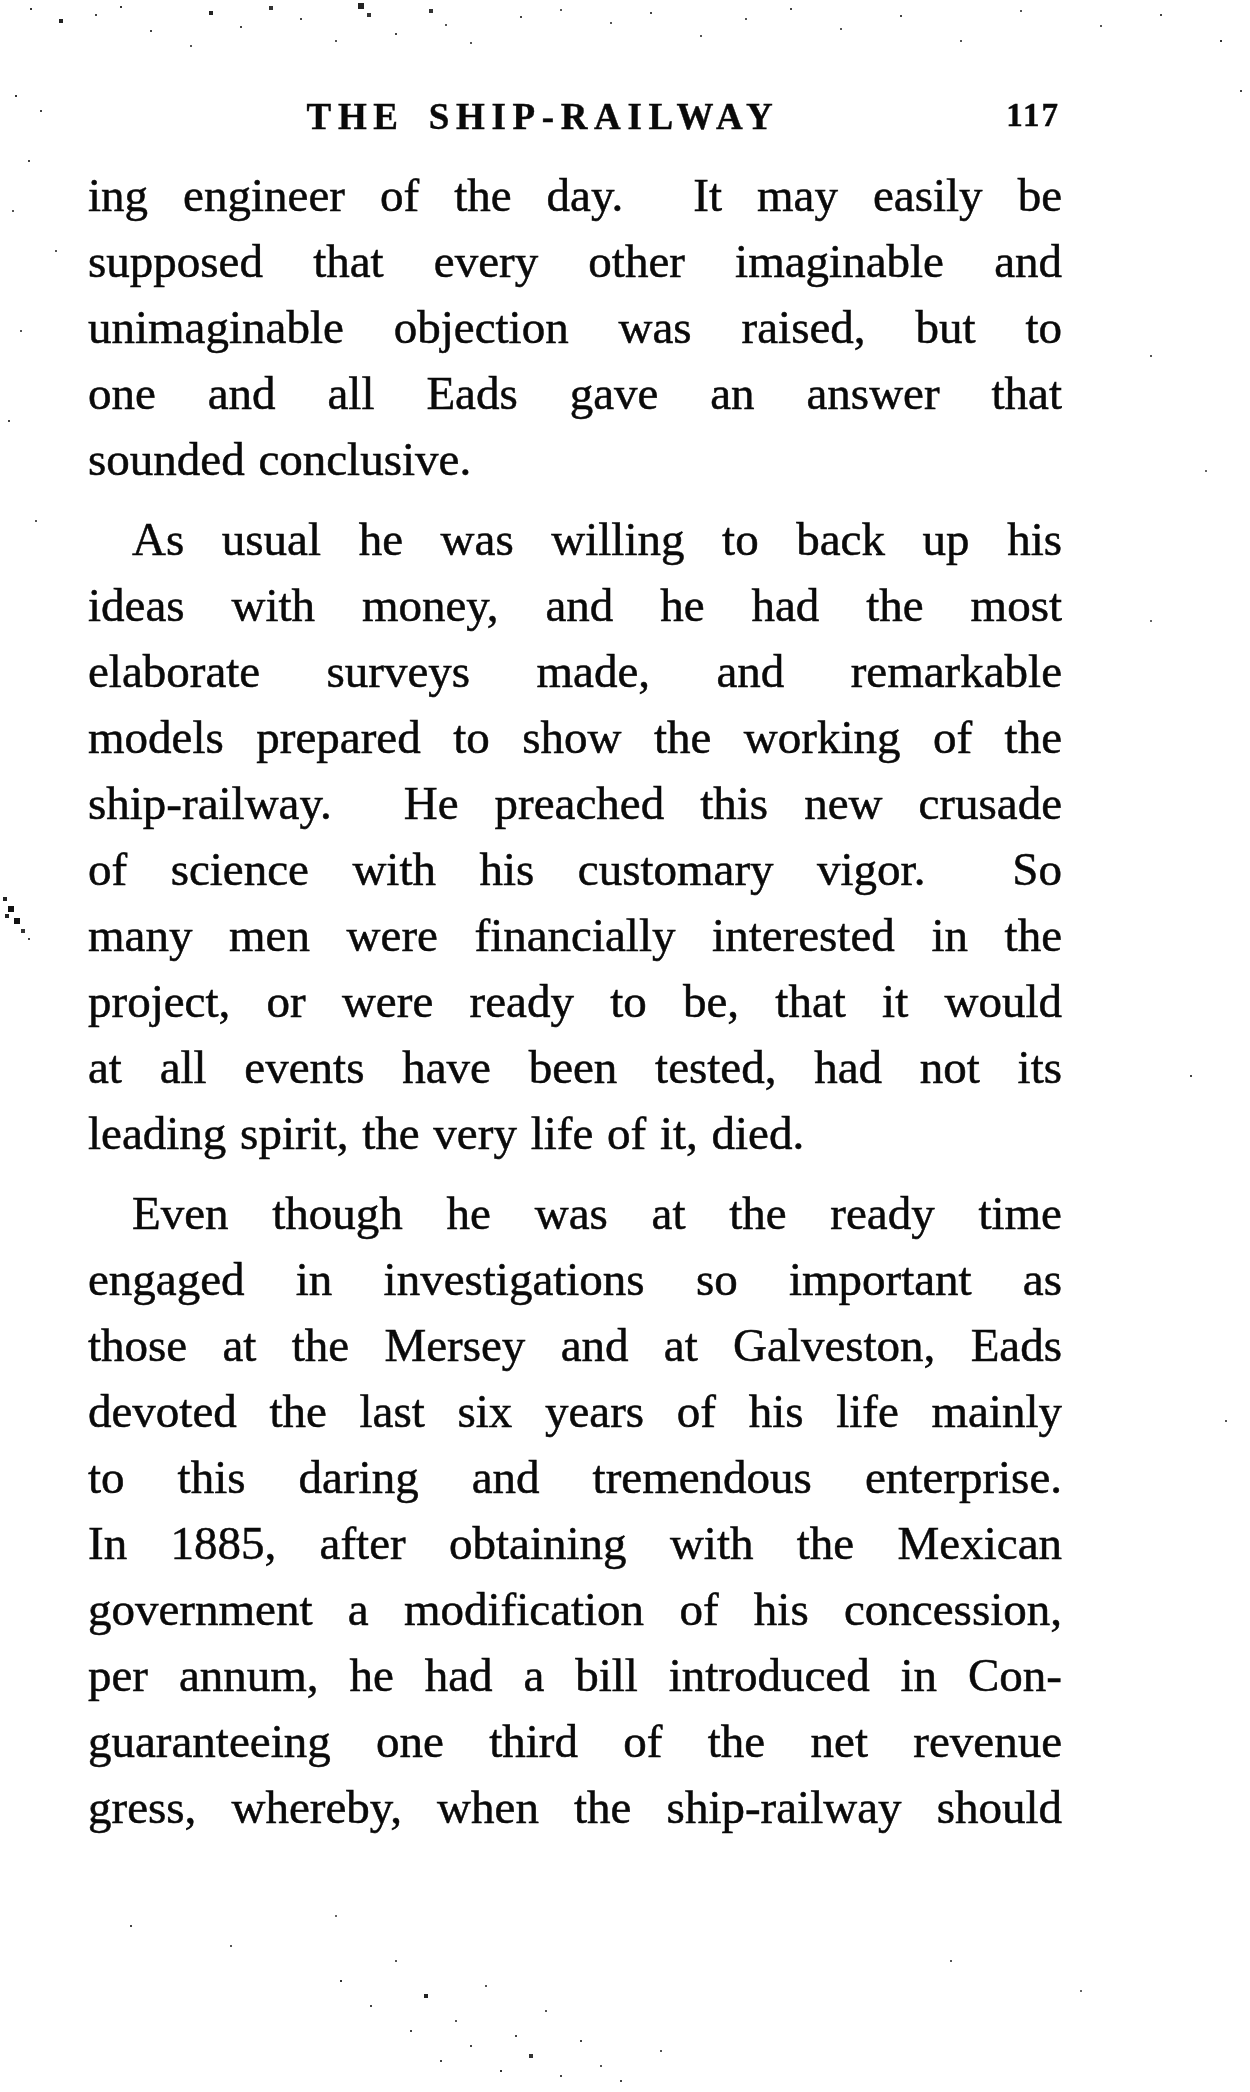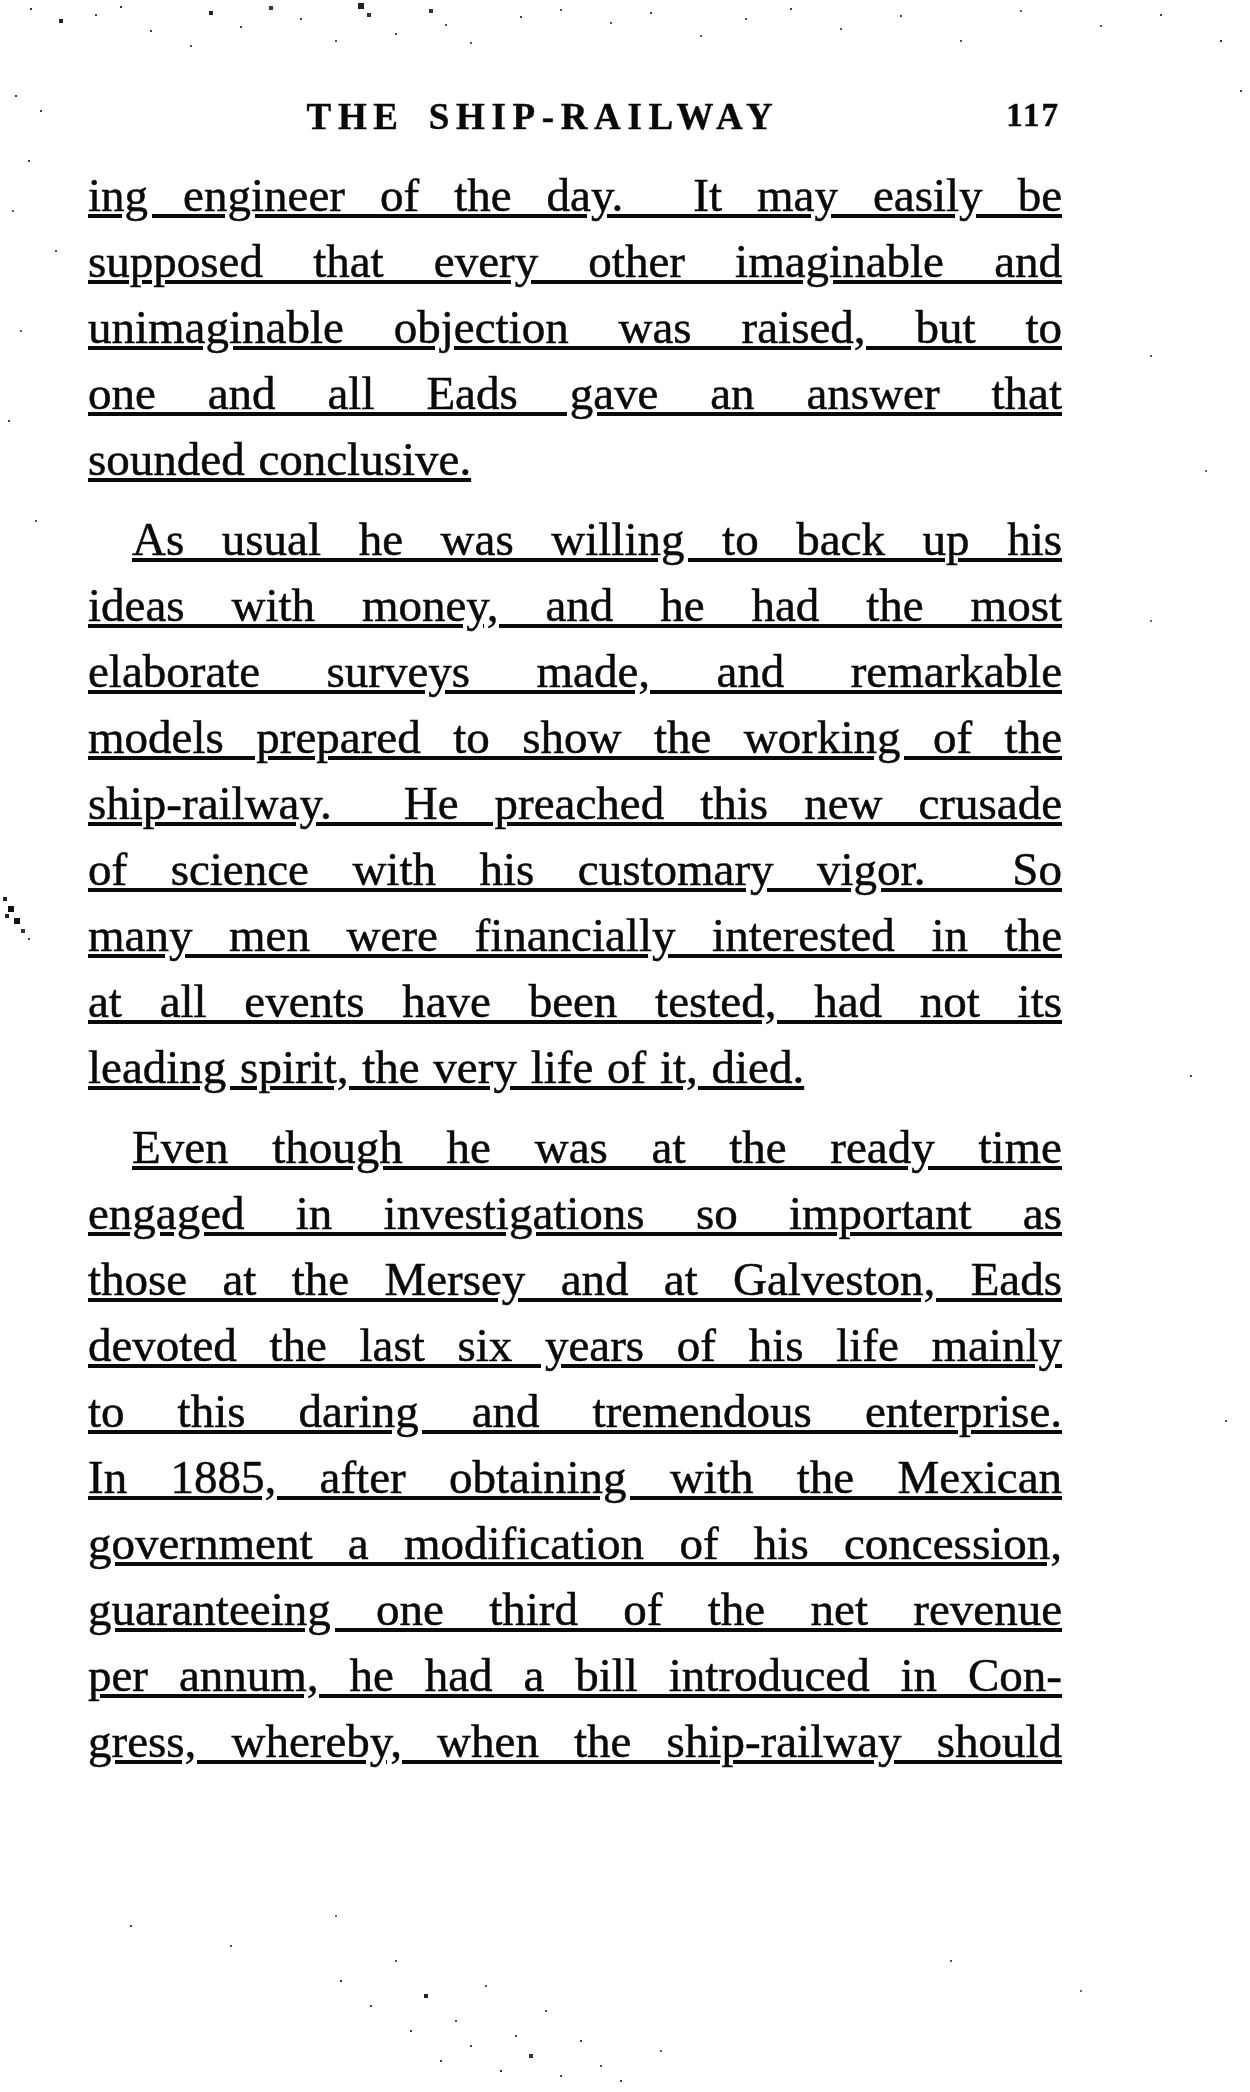--- a/index.html
+++ b/index.html
@@ -45,21 +45,20 @@
     font-weight: 700;
     letter-spacing: 2px;
     margin-left: 45px;
     -webkit-text-stroke: 0.4px #0a0a0a;
   }
   .body-text {
     position: absolute;
     top: 162px;
     left: 0;
     width: 974px;
-    text-decoration: underline;
   }
   .line {
     height: 66px;
     line-height: 66px;
     font-size: 47px;
     text-align: justify;
     text-align-last: justify;
     word-spacing: 2px;
     overflow: hidden;
     -webkit-text-stroke: 0.5px #0a0a0a;
@@ -121,28 +120,29 @@
       <div class="line">unimaginable objection was raised, but to</div>
       <div class="line">one and all Eads gave an answer that</div>
       <div class="line para-end">sounded conclusive.</div>
       <div class="line indent">As usual he was willing to back up his</div>
       <div class="line">ideas with money, and he had the most</div>
       <div class="line">elaborate surveys made, and remarkable</div>
       <div class="line">models prepared to show the working of the</div>
       <div class="line">ship-railway.&nbsp; He preached this new crusade</div>
       <div class="line">of science with his customary vigor.&nbsp; So</div>
       <div class="line">many men were financially interested in the</div>
+      <div class="line">project, or were ready to be, that it would</div>
       <div class="line">at all events have been tested, had not its</div>
       <div class="line para-end">leading spirit, the very life of it, died.</div>
       <div class="line indent">Even though he was at the ready time</div>
       <div class="line">engaged in investigations so important as</div>
       <div class="line">those at the Mersey and at Galveston, Eads</div>
       <div class="line">devoted the last six years of his life mainly</div>
       <div class="line">to this daring and tremendous enterprise.</div>
       <div class="line">In 1885, after obtaining with the Mexican</div>
       <div class="line">government a modification of his concession,</div>
+      <div class="line">per annum, he had a bill introduced in Con-</div>
       <div class="line">guaranteeing one third of the net revenue</div>
-      <div class="line">per annum, he had a bill introduced in Con-</div>
       <div class="line">gress, whereby, when the ship-railway should</div>
     </div>
 
   </div>
 </div>
 
 </body></html>

